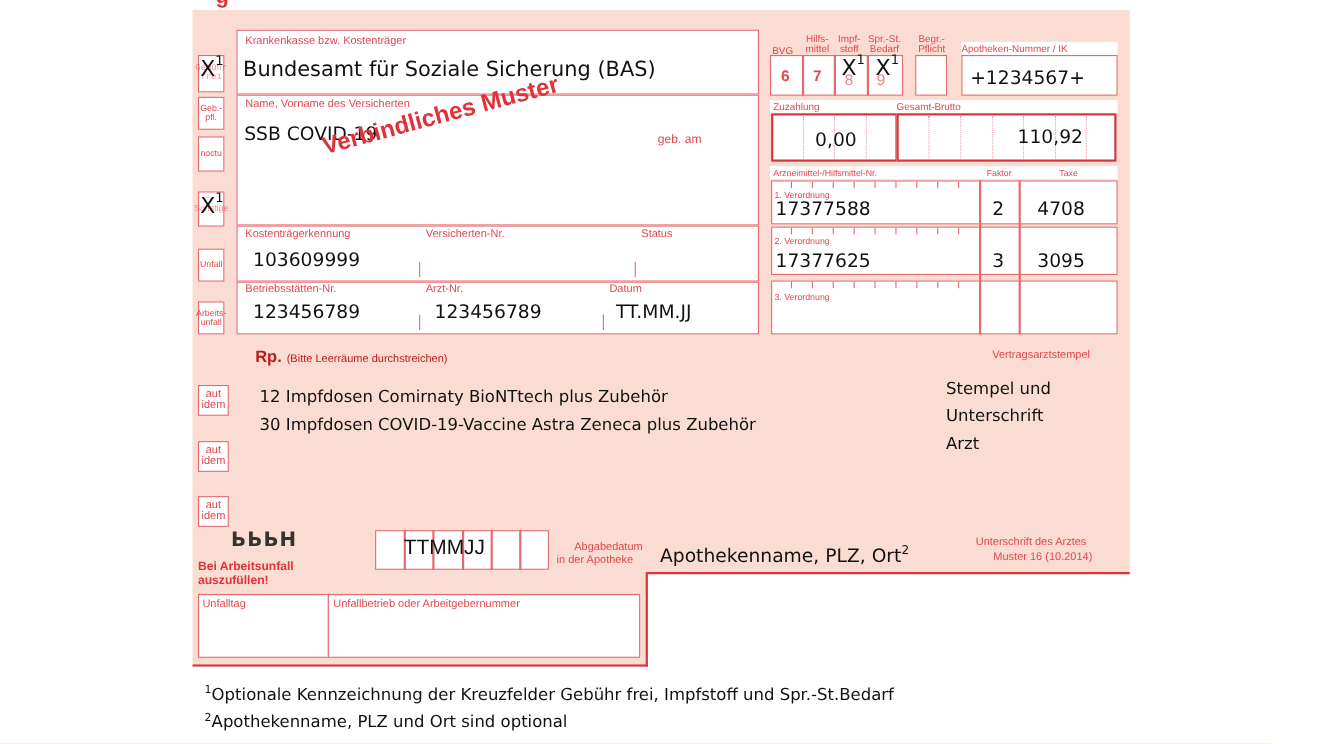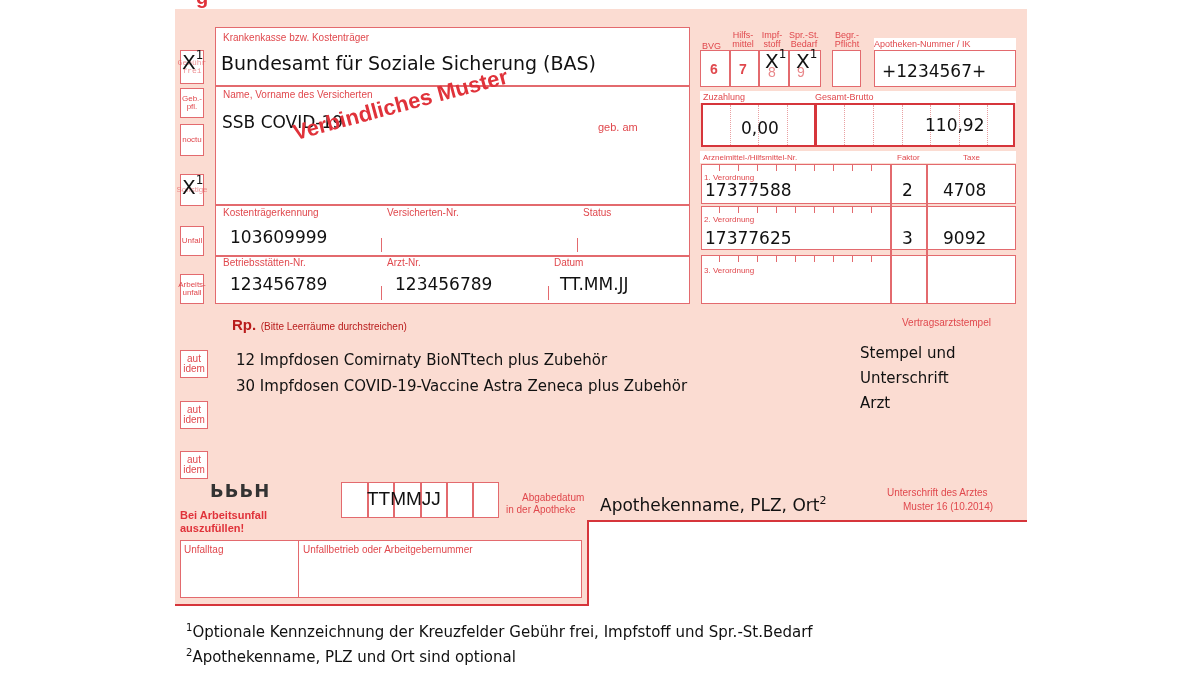--- a/index.html
+++ b/index.html
@@ -137,21 +137,21 @@
 <div class="box" style="left:701px; top:164px; width:315px; height:40px;"></div>
 <div class="lbl" style="left:704px; top:172px; font-size:8px;">1. Verordnung</div>
 <div class="val" style="left:705px; top:180px; font-size:17px;">17377588</div>
 <div class="val" style="left:902px; top:180px; font-size:17px;">2</div>
 <div class="val" style="left:943px; top:180px; font-size:17px;">4708</div>
 
 <div class="box" style="left:701px; top:206px; width:315px; height:44px;"></div>
 <div class="lbl" style="left:704px; top:214px; font-size:8px;">2. Verordnung</div>
 <div class="val" style="left:705px; top:228px; font-size:17px;">17377625</div>
 <div class="val" style="left:902px; top:228px; font-size:17px;">3</div>
-<div class="val" style="left:943px; top:228px; font-size:17px;">9092</div>
+<div class="val" style="left:943px; top:228px; font-size:17px;">3095</div>
 
 <div class="box" style="left:701px; top:255px; width:315px; height:49px;"></div>
 <div class="lbl" style="left:704px; top:265px; font-size:8px;">3. Verordnung</div>
 
 <div class="vline" style="left:890px; top:164px; height:140px; width:2px;"></div>
 <div class="vline" style="left:926px; top:164px; height:140px; width:2px;"></div>
 
 <div class="tick" style="left:719px; top:165px;"></div>
 <div class="tick" style="left:738px; top:165px;"></div>
 <div class="tick" style="left:757px; top:165px;"></div>

